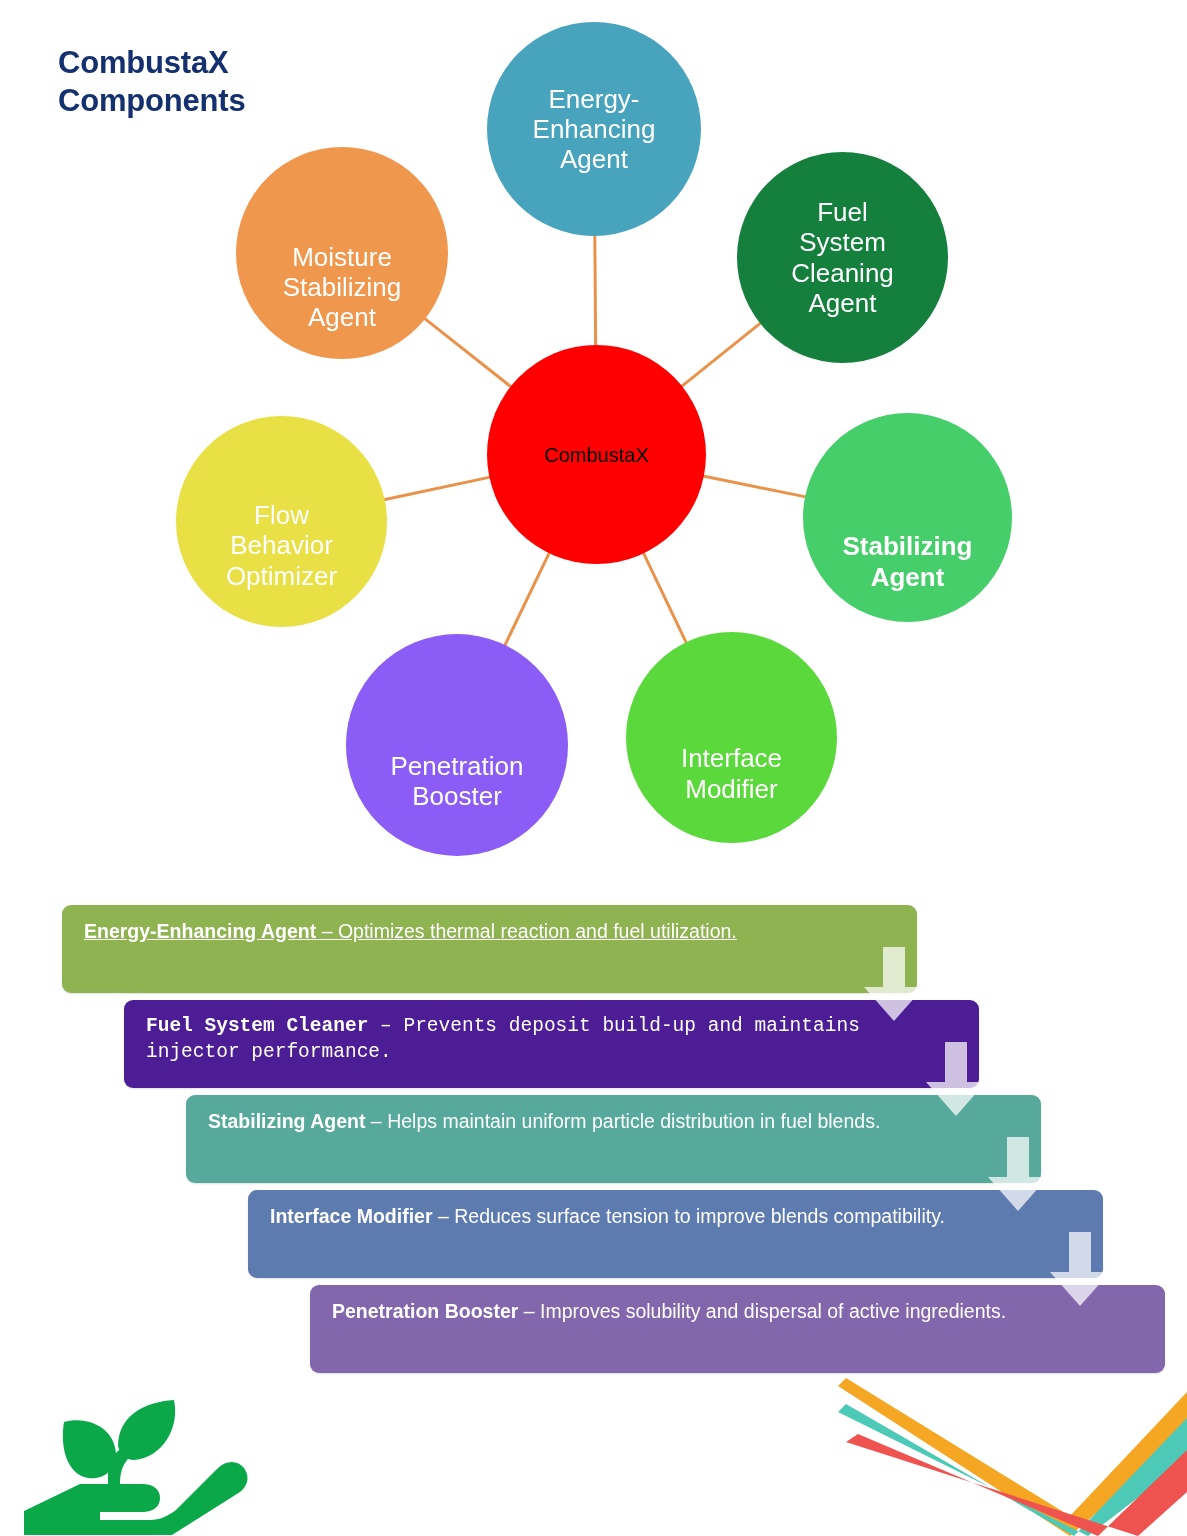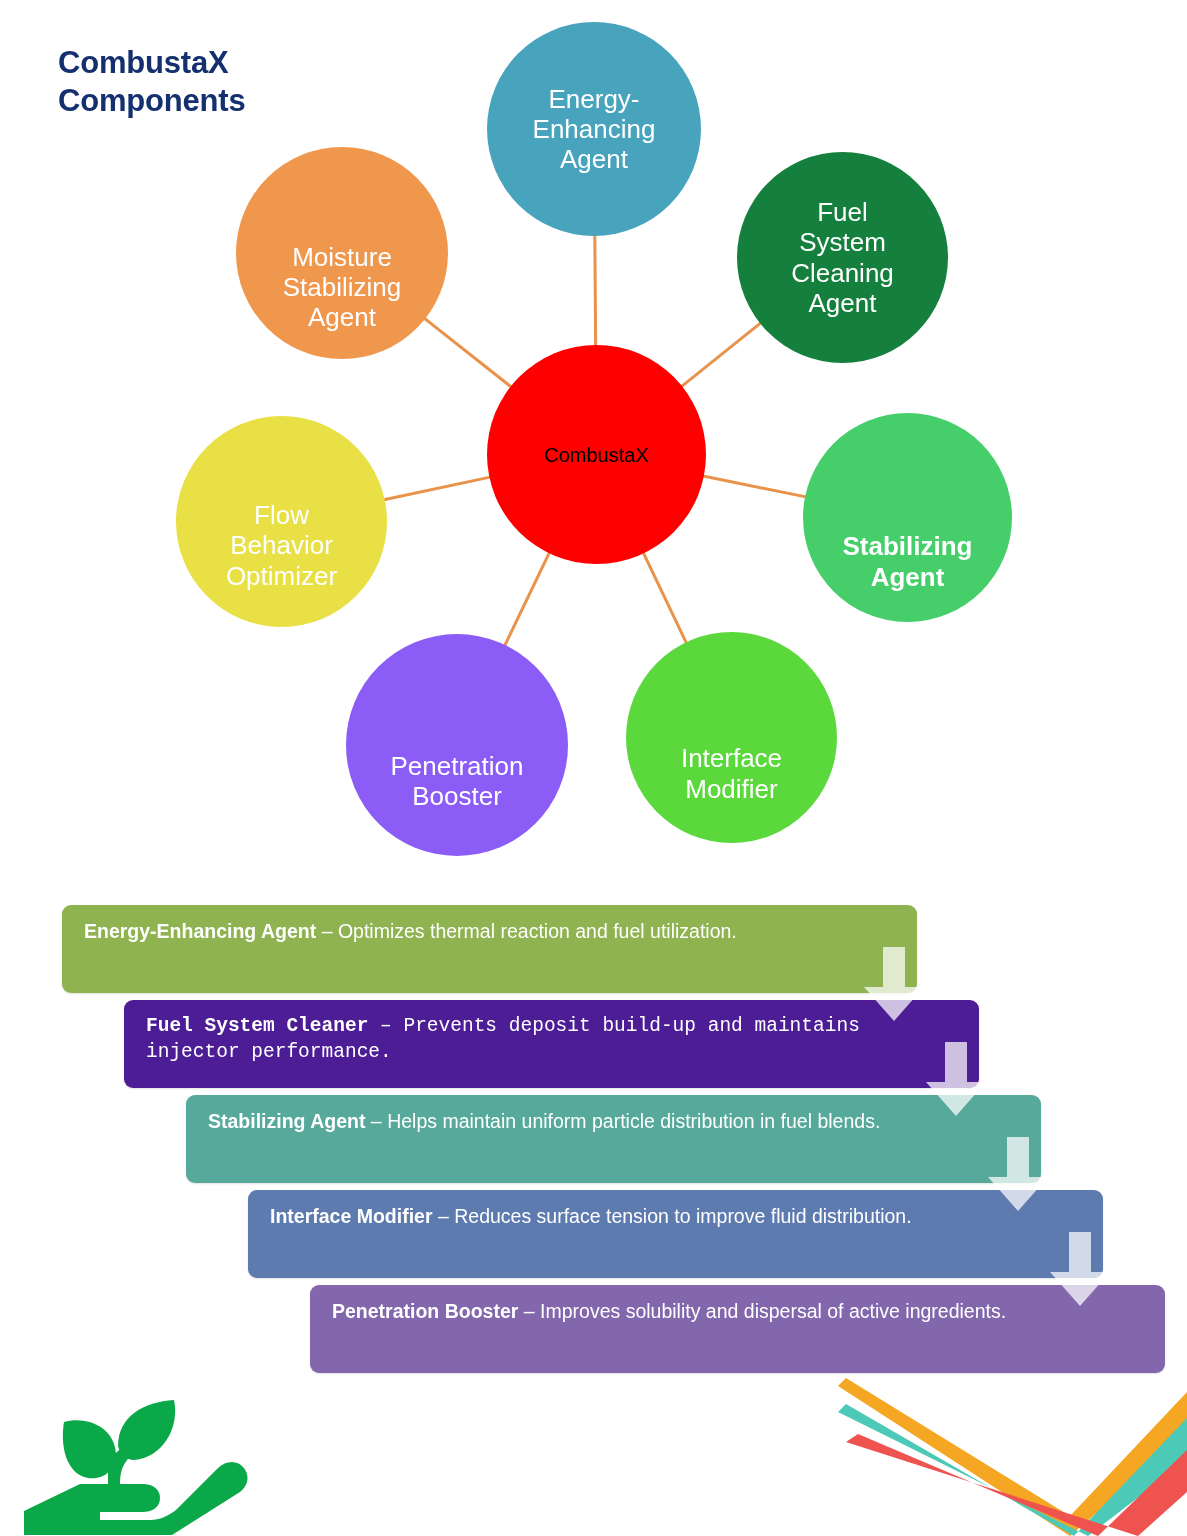--- a/index.html
+++ b/index.html
@@ -174,33 +174,33 @@
 Stabilizing
 Agent</div>
       </div>
     </div>
   <div id="hub-circle">
     <span id="hub-label">CombustaX</span>
   </div>
 </div>
 
 <div id="banner-list">
-    <div class="banner-row" style="left: 62px; top: 0px; width: 855px; background: rgb(143, 179, 80);"><span class="bold">Energy-Enhancing Agent</span><span> – </span><span>Optimizes thermal reaction and fuel utilization.</span></div>
+    <div class="banner-row" style="left: 62px; top: 0px; width: 855px; background: rgb(143, 179, 80); text-decoration: underline;"><span class="bold">Energy-Enhancing Agent</span><span> – </span><span>Optimizes thermal reaction and fuel utilization.</span></div>
     <div class="arrow-connector" style="left: 862px; top: 42px;"><svg width="64" height="76" viewBox="0 0 64 76">
         <path d="M21 0 L43 0 L43 40 L62 40 L32 74 L2 40 L21 40 Z" fill="rgba(255,255,255,0.72)"></path>
       </svg></div>
     <div class="banner-row" style="left: 124px; top: 95px; width: 855px; background: #4c1d95; font-family: Liberation Mono, monospace;"><span class="bold">Fuel System Cleaner</span><span> – </span><span>Prevents deposit build-up and maintains injector performance.</span></div>
     <div class="arrow-connector" style="left: 924px; top: 137px;"><svg width="64" height="76" viewBox="0 0 64 76">
         <path d="M21 0 L43 0 L43 40 L62 40 L32 74 L2 40 L21 40 Z" fill="rgba(255,255,255,0.72)"></path>
       </svg></div>
     <div class="banner-row" style="left: 186px; top: 190px; width: 855px; background: rgb(86, 169, 155);"><span class="bold">Stabilizing Agent</span><span> – </span><span>Helps maintain uniform particle distribution in fuel blends.</span></div>
     <div class="arrow-connector" style="left: 986px; top: 232px;"><svg width="64" height="76" viewBox="0 0 64 76">
         <path d="M21 0 L43 0 L43 40 L62 40 L32 74 L2 40 L21 40 Z" fill="rgba(255,255,255,0.72)"></path>
       </svg></div>
-    <div class="banner-row" style="left: 248px; top: 285px; width: 855px; background: rgb(94, 123, 176);"><span class="bold">Interface Modifier</span><span> – </span><span>Reduces surface tension to improve fluid distribution.</span></div>
+    <div class="banner-row" style="left: 248px; top: 285px; width: 855px; background: rgb(94, 123, 176);"><span class="bold">Interface Modifier</span><span> – </span><span>Reduces surface tension to improve blends compatibility.</span></div>
     <div class="arrow-connector" style="left: 1048px; top: 327px;"><svg width="64" height="76" viewBox="0 0 64 76">
         <path d="M21 0 L43 0 L43 40 L62 40 L32 74 L2 40 L21 40 Z" fill="rgba(255,255,255,0.72)"></path>
       </svg></div>
     <div class="banner-row" style="left: 310px; top: 380px; width: 855px; background: rgb(131, 103, 173);"><span class="bold">Penetration Booster</span><span> – </span><span>Improves solubility and dispersal of active ingredients.</span></div>
   </div>
 
 <div id="leaf-hand-logo">
   <svg width="250" height="144" viewBox="0 0 250 144">
     <g fill="#0BA84A">
       <path d="M96 54 C96 24 122 10 152 8 C158 36 140 66 112 68 C104 68 98 62 96 54 Z"></path>

